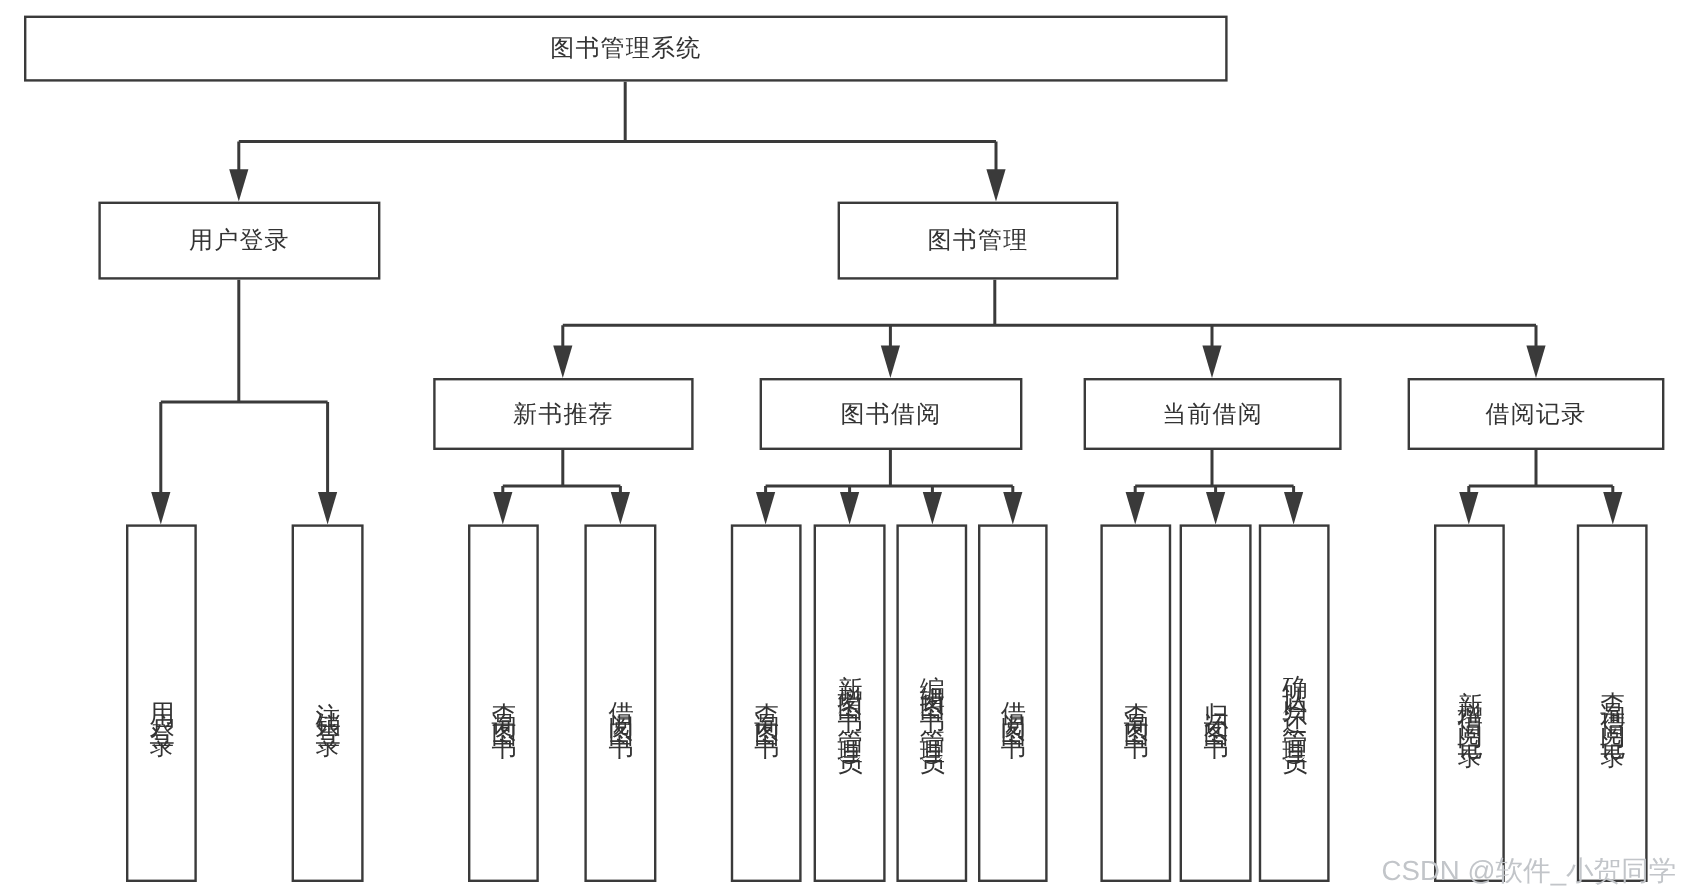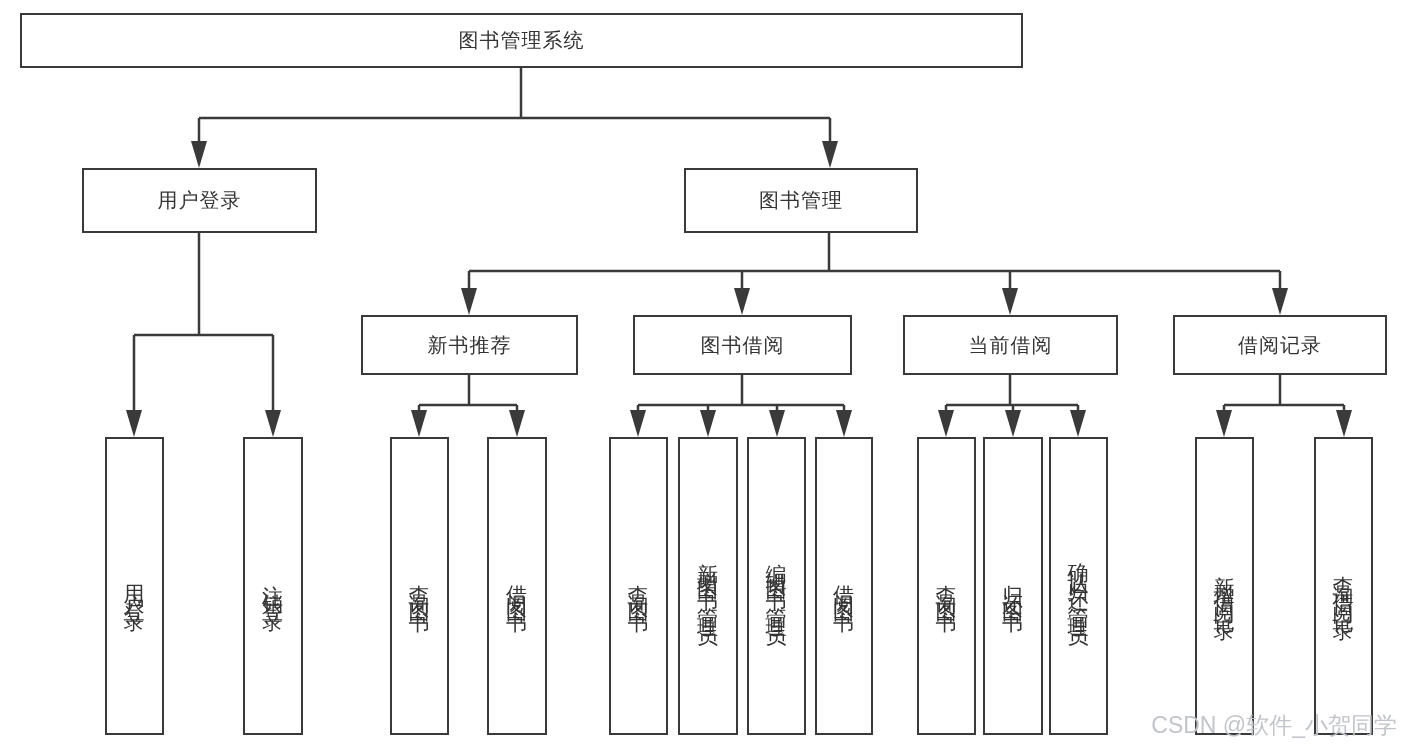--- a/index.html
+++ b/index.html
@@ -127,21 +127,21 @@
     </g>
   </svg>
 
   <div class="node root">
     <span class="lbl">图书管理系统</span>
   </div>
 
   <div class="node lvl2" style="left:82px; width:235px;">
     <span class="lbl">用户登录</span>
   </div>
-  <div class="node lvl2" style="left:684px; width:234px;align-items:center;">
+  <div class="node lvl2" style="left:698px; width:234px;align-items:center;">
     <span class="lbl">图书管理</span>
   </div>
 
   <div class="node lvl3" style="left:361px; width:217px;">
     <span class="lbl">新书推荐</span>
   </div>
   <div class="node lvl3" style="left:903px; width:215px;">
     <span class="lbl">当前借阅</span>
   </div>
   <div class="node lvl3" style="left:633px; width:219px;">

